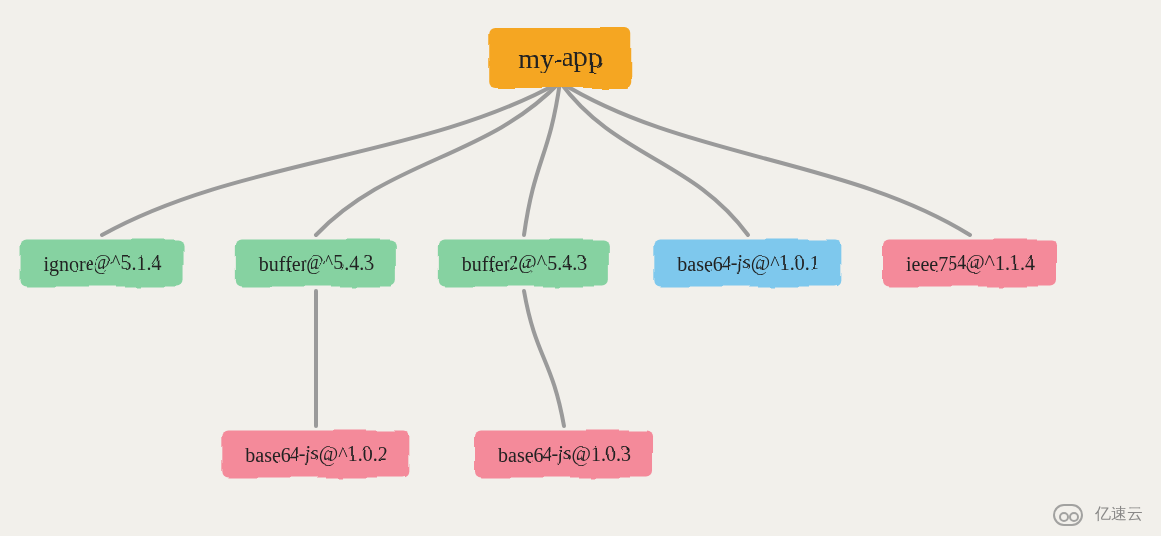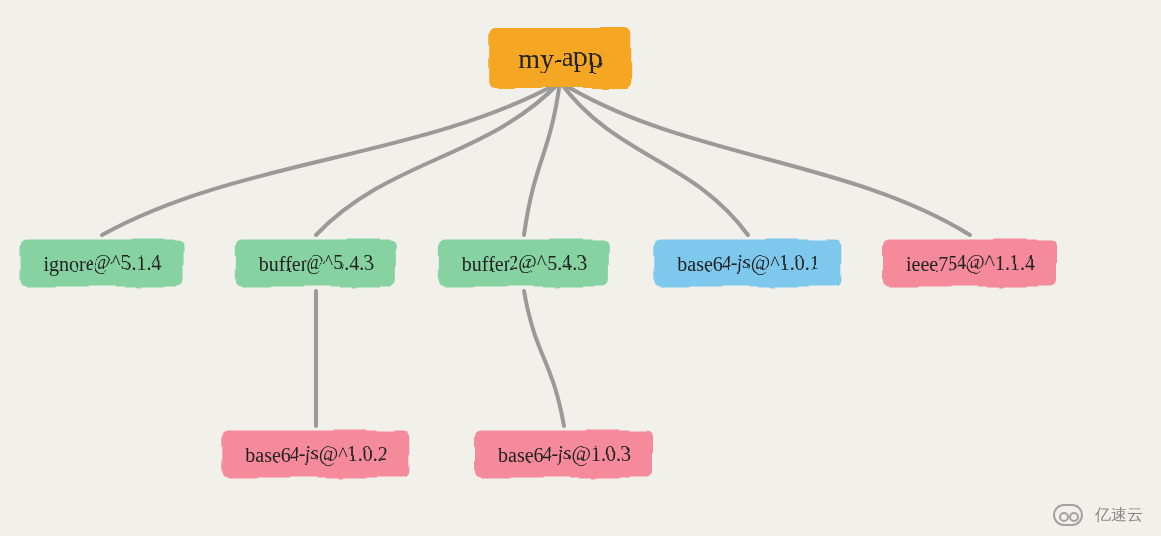--- a/index.html
+++ b/index.html
@@ -40,21 +40,20 @@
       stroke: #9a9a9a;
       stroke-width: 4;
       fill: none;
       stroke-linecap: round;
     }
     .watermark {
       position: absolute;
       right: 18px;
       bottom: 10px;
       display: flex;
-      align-items: center;
       gap: 12px;
       opacity: 0.75;
       font-family: -apple-system, 'Helvetica Neue', sans-serif;
     }
     .watermark-icon {
       width: 30px; height: 22px;
       border: 2px solid #888;
       border-radius: 11px;
       position: relative;
     }

